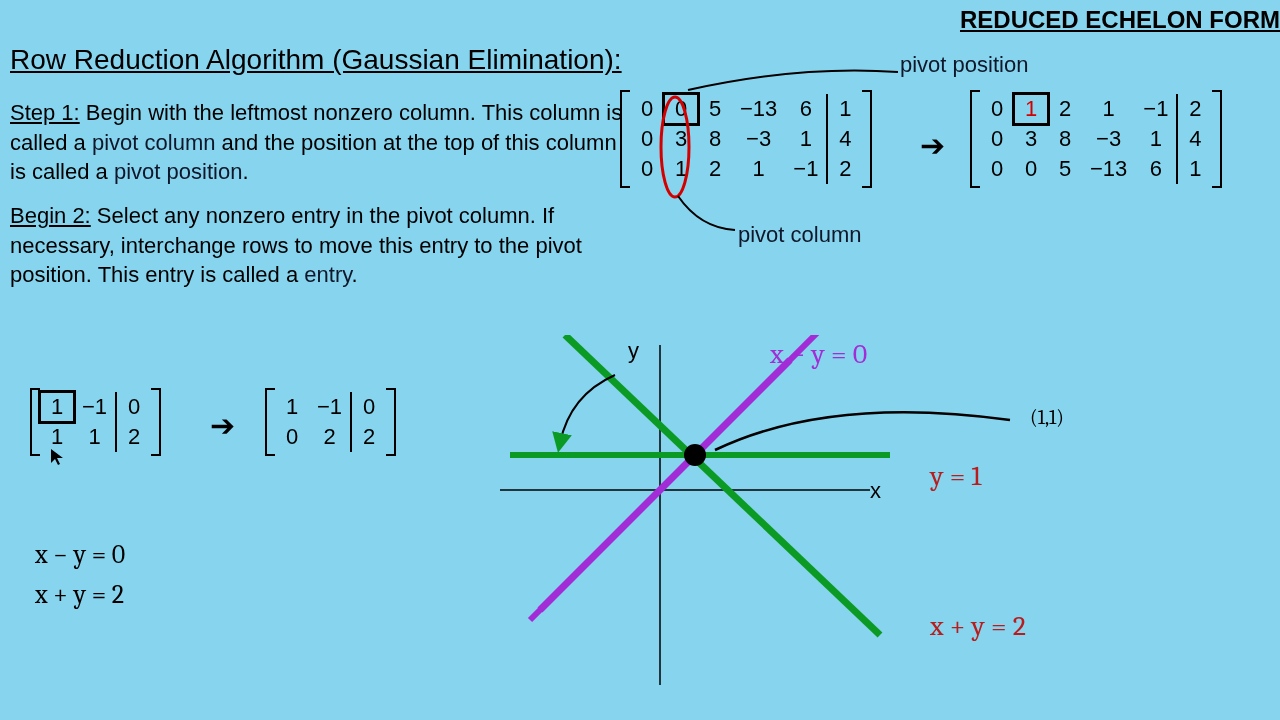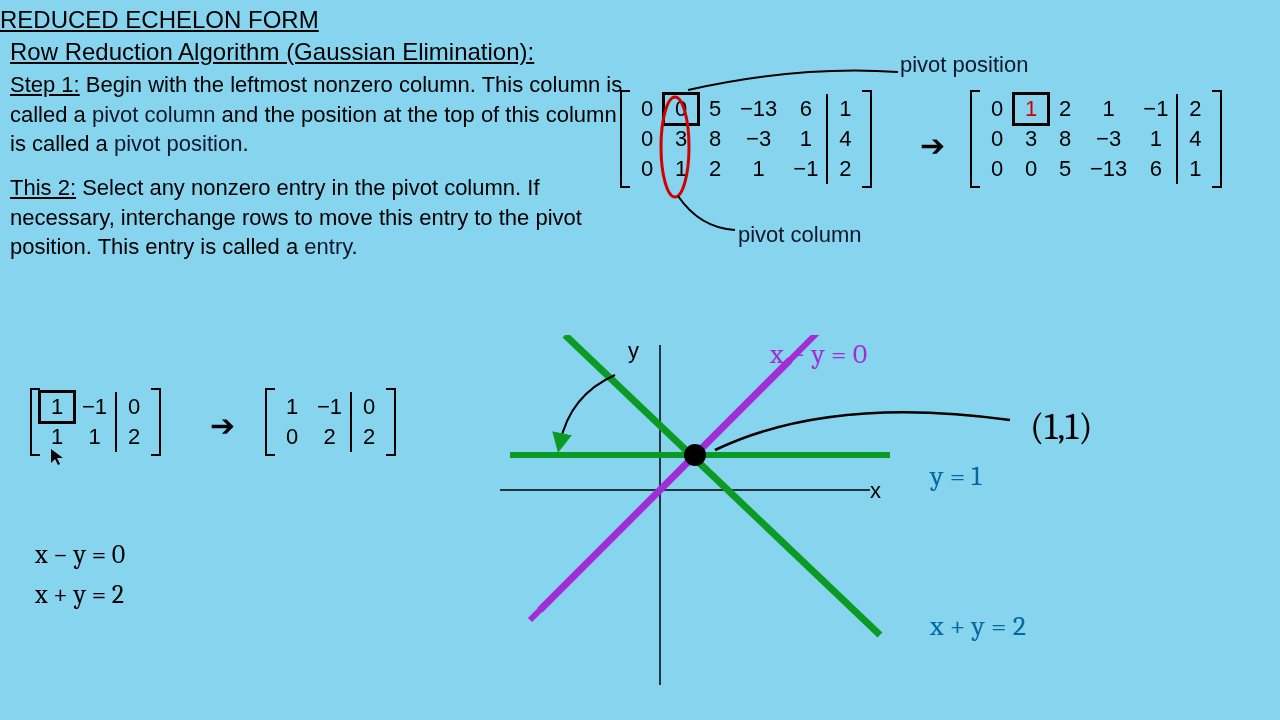--- a/index.html
+++ b/index.html
@@ -6,36 +6,36 @@
     margin: 0;
     padding: 0;
     width: 1280px;
     height: 720px;
     background: #87d4ee;
     font-family: Arial, Helvetica, sans-serif;
     position: relative;
     overflow: hidden;
   }
   .title {
-    text-align: left;
+    text-align: right;
     text-decoration: underline;
     font-size: 24px;
     padding-top: 6px;
-    font-weight: 400;
+    font-weight: 700;
   }
   .subtitle {
     text-decoration: underline;
-    font-size: 24px;
+    font-size: 28px;
     margin-left: 10px;
-    margin-top: 4px;
+    margin-top: 10px;
   }
   .step {
     font-size: 22px;
     margin-left: 10px;
-    margin-top: 4px;
+    margin-top: 22px;
     line-height: 1.35;
     max-width: 620px;
   }
   .step-label { text-decoration: underline; }
   .red { color: #0f172a; }
   .abs { position: absolute; }
   .matrix {
     display: inline-block;
     position: relative;
     padding: 4px 10px;
@@ -57,36 +57,36 @@
   .box {
     outline: 3px solid #000;
     outline-offset: -1px;
   }
   .redtxt { color: #d40000; }
   .arrow { font-size: 30px; }
   .eq {
     font-family: Cambria, Georgia, 'Times New Roman', serif;
     font-size: 26px;
   }
-  .eq-green { color: #0369a1; }
+  .eq-green { color: #b91c1c; }
   .eq-purple { color: #a22cd6; }
   svg { position: absolute; }
 </style>
 </head>
 <body>
 
 <div class="title">REDUCED ECHELON FORM</div>
 <div class="subtitle">Row Reduction Algorithm (Gaussian Elimination):</div>
 
 <div class="step">
   <span class="step-label">Step 1:</span><span> Begin with the leftmost nonzero column. This column is called a </span><span class="red">pivot column</span><span> and the position at the top of this column is called a </span><span class="red">pivot position</span><span>.</span>
 </div>
 
 <div class="step" style="margin-top:14px;">
-  <span class="step-label">This 2:</span><span> Select any nonzero entry in the pivot column. If necessary, interchange rows to move this entry to the pivot position. This entry is called a </span><span class="red">entry</span><span>.</span>
+  <span class="step-label">Begin 2:</span><span> Select any nonzero entry in the pivot column. If necessary, interchange rows to move this entry to the pivot position. This entry is called a </span><span class="red">entry</span><span>.</span>
 </div>
 
 <div class="abs" style="left:620px; top:90px;">
   <div class="matrix">
     <span class="lbrk"></span><span class="rbrk"></span>
     <table>
       <tbody>
           <tr>
             <td>0</td>
             <td class="box">0</td>
@@ -251,13 +251,13 @@
 
   <path d="M245,115 Q360,60 540,85" fill="none" stroke="#000" stroke-width="2.5"></path>
 </svg>
 
 <div class="abs" style="left:628px; top:338px; font-size:22px;">y</div>
 <div class="abs" style="left:870px; top:478px; font-size:22px;">x</div>
 
 <div class="abs eq eq-purple" style="left:770px; top:338px; font-size:28px;">x − y = 0</div>
 <div class="abs eq eq-green" style="left:930px; top:460px; font-size:28px;">y = 1</div>
 <div class="abs eq eq-green" style="left:930px; top:610px; font-size:28px;">x + y = 2</div>
-<div class="abs eq" style="left:1030px; top:406px; font-size:37px; font-style:normal;">(1,1)</div>
+<div class="abs eq" style="left:1030px; top:406px; font-size:20px; font-style:normal;">(1,1)</div>
 
 </body></html>

